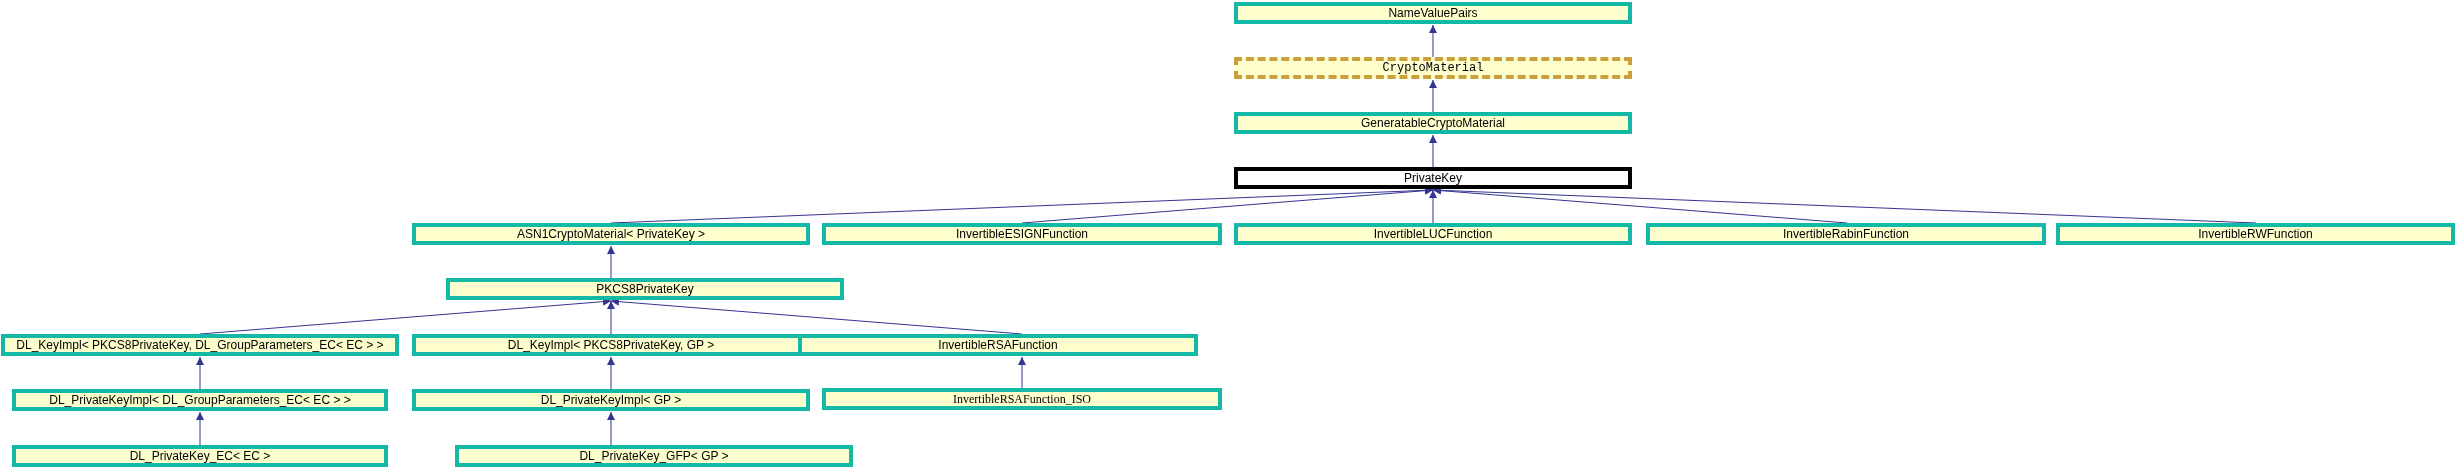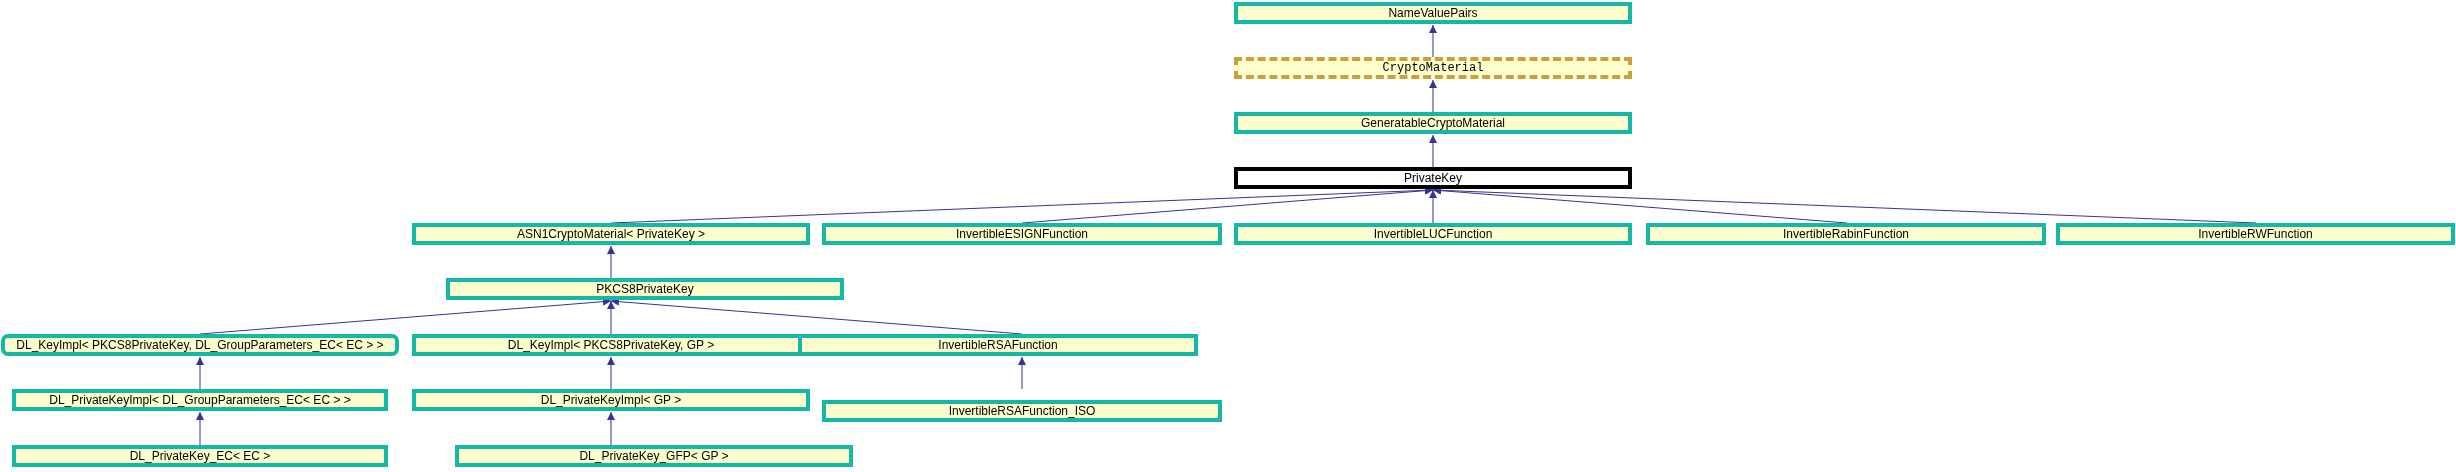--- a/index.html
+++ b/index.html
@@ -89,24 +89,24 @@
   <div class="node current" style="left:1234px; top:167px; width:398px;">PrivateKey</div>
 
   <div class="node" style="left:412px;  top:223px; width:398px;">ASN1CryptoMaterial&lt; PrivateKey &gt;</div>
   <div class="node" style="left:822px;  top:223px; width:400px;">InvertibleESIGNFunction</div>
   <div class="node" style="left:1234px; top:223px; width:398px;text-align:center;">InvertibleLUCFunction</div>
   <div class="node" style="left:1646px; top:223px; width:400px;">InvertibleRabinFunction</div>
   <div class="node" style="left:2056px; top:223px; width:399px;">InvertibleRWFunction</div>
 
   <div class="node" style="left:412px;  top:278px; width:398px;margin-left:34px;">PKCS8PrivateKey</div>
 
-  <div class="node" style="left:1px;    top:334px; width:398px;border-radius:7px;">DL_KeyImpl&lt; PKCS8PrivateKey, DL_GroupParameters_EC&lt; EC &gt; &gt;</div>
+  <div class="node" style="left:1px;    top:334px; width:398px;">DL_KeyImpl&lt; PKCS8PrivateKey, DL_GroupParameters_EC&lt; EC &gt; &gt;</div>
   <div class="node" style="left:412px;  top:334px; width:398px;">DL_KeyImpl&lt; PKCS8PrivateKey, GP &gt;</div>
   <div class="node" style="left:798px;  top:334px; width:400px;">InvertibleRSAFunction</div>
 
   <div class="node" style="left:12px;   top:389px; width:376px;">DL_PrivateKeyImpl&lt; DL_GroupParameters_EC&lt; EC &gt; &gt;</div>
   <div class="node" style="left:412px;  top:389px; width:398px;">DL_PrivateKeyImpl&lt; GP &gt;</div>
-  <div class="node" style="left:822px;  top:400px; width:400px;">InvertibleRSAFunction_ISO</div>
+  <div class="node" style="left:822px;  top:388px; width:400px;font-family:Liberation Serif, serif;">InvertibleRSAFunction_ISO</div>
 
   <div class="node" style="left:12px;   top:445px; width:376px;">DL_PrivateKey_EC&lt; EC &gt;</div>
   <div class="node" style="left:412px;  top:445px; width:398px;margin-left:43px;">DL_PrivateKey_GFP&lt; GP &gt;</div>
 
 </div>
 
 </body></html>

